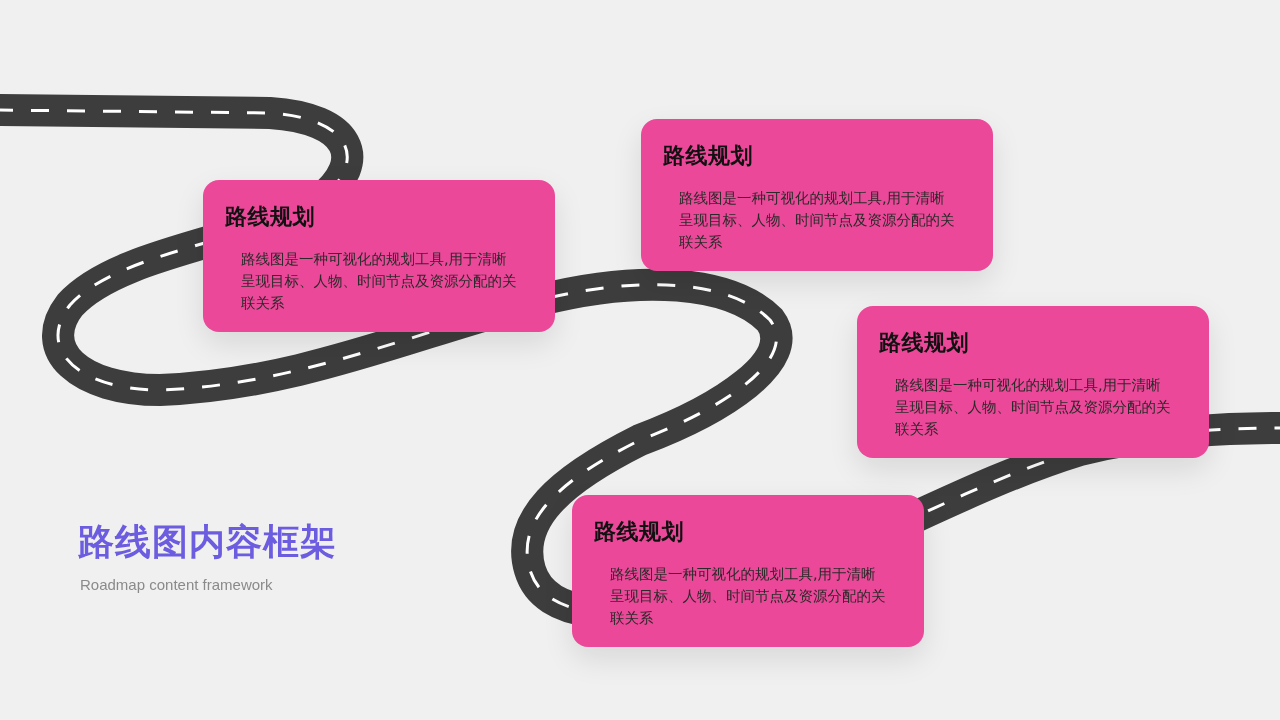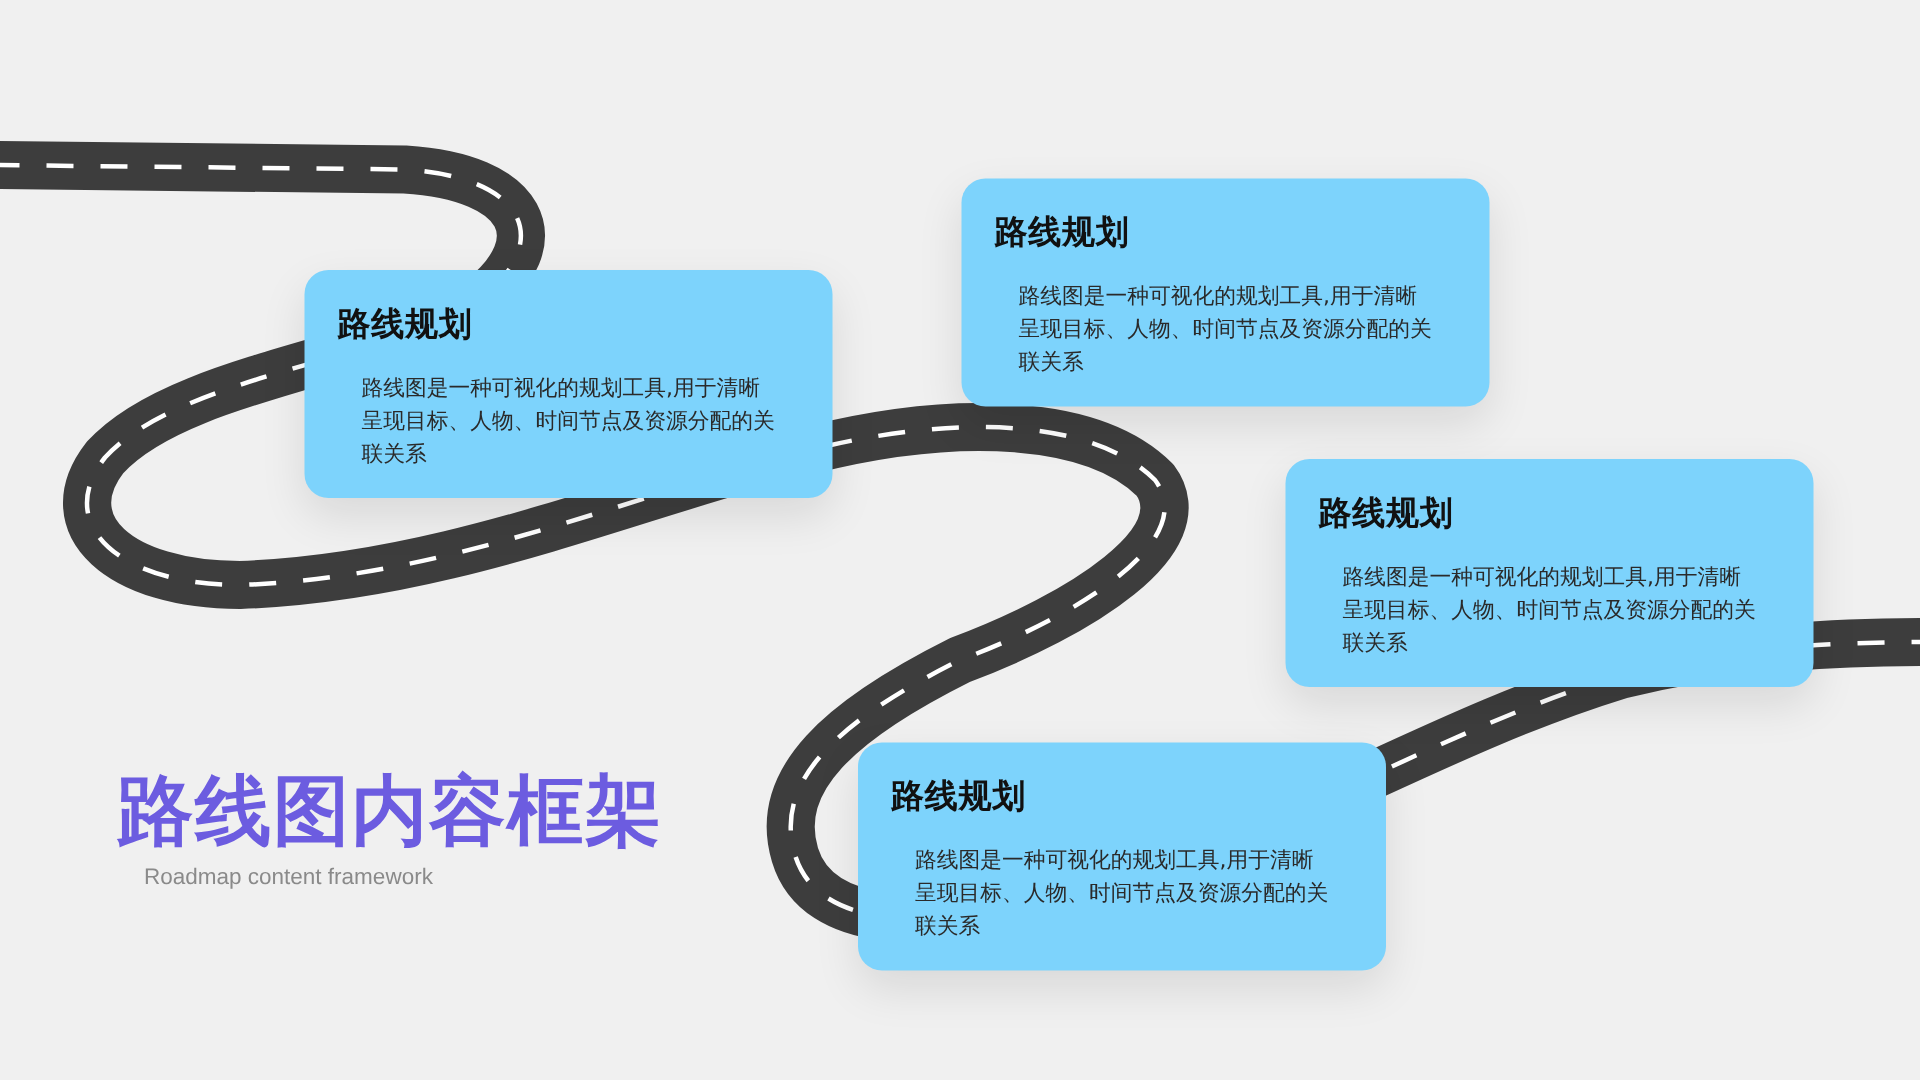--- a/index.html
+++ b/index.html
@@ -1,22 +1,22 @@
 <!DOCTYPE html>
 <html><head>
 <meta charset="utf-8">
 <style>
   html, body { margin:0; padding:0; }
   body { width:1280px; height:720px; background:#f0f0f0; position:relative; overflow:hidden; font-family:"DejaVu Sans","Liberation Sans",sans-serif; }
   .road { position:absolute; left:0; top:0; width:1280px; height:720px; }
-  .card { position:absolute; width:352px; height:152px; background:#7dd3fc; border-radius:16px; box-shadow:0 12px 30px rgba(0,0,0,0.10); box-sizing:border-box; padding:22px 22px 0 22px; }
+  .card { position:absolute; width:352px; height:152px; background:#ec4899; border-radius:16px; box-shadow:0 12px 30px rgba(0,0,0,0.10); box-sizing:border-box; padding:22px 22px 0 22px; }
   .card-title { font-size:22px; font-weight:bold; color:#111111; line-height:30px; margin:0 0 8px 0; letter-spacing:0.5px; }
   .card-body { font-size:14.5px; color:#2a2a2a; line-height:22px; margin:16px; }
-  .main-title { position:absolute; left:78px; top:512px; font-size:51px; font-weight:bold; color:#6c5ce0; line-height:60px; letter-spacing:1px; margin:0; }
-  .sub-title { position:absolute; left:96px; top:576px; font-family:"Liberation Sans",sans-serif; font-size:15px; color:#8a8a8a; margin:0; }
+  .main-title { position:absolute; left:78px; top:512px; font-size:36px; font-weight:bold; color:#6c5ce0; line-height:60px; letter-spacing:1px; margin:0; }
+  .sub-title { position:absolute; left:80px; top:576px; font-family:"Liberation Sans",sans-serif; font-size:15px; color:#8a8a8a; margin:0; }
 </style>
 </head>
 <body>
 
 <svg class="road" viewBox="0 0 1280 720" xmlns="http://www.w3.org/2000/svg">
   <path d="M -5 110 L 270 113 C 350 118 370 160 320 200 C 260 240 120 250 70 305 C 35 350 80 390 160 390 C 300 385 420 330 540 300 C 640 275 730 280 770 320 C 800 360 720 410 640 440 C 560 480 515 520 530 570 C 545 620 620 620 700 600 C 850 560 950 490 1080 450 C 1160 430 1230 428 1290 428" fill="none" stroke="#3d3d3d" stroke-width="32" stroke-linecap="butt" stroke-linejoin="round"></path>
   <path d="M -5 110 L 270 113 C 350 118 370 160 320 200 C 260 240 120 250 70 305 C 35 350 80 390 160 390 C 300 385 420 330 540 300 C 640 275 730 280 770 320 C 800 360 720 410 640 440 C 560 480 515 520 530 570 C 545 620 620 620 700 600 C 850 560 950 490 1080 450 C 1160 430 1230 428 1290 428" fill="none" stroke="#ffffff" stroke-width="3" stroke-dasharray="18 18" stroke-linecap="butt"></path>
 </svg>
 
 <div class="card" style="left:203px; top:180px;">

